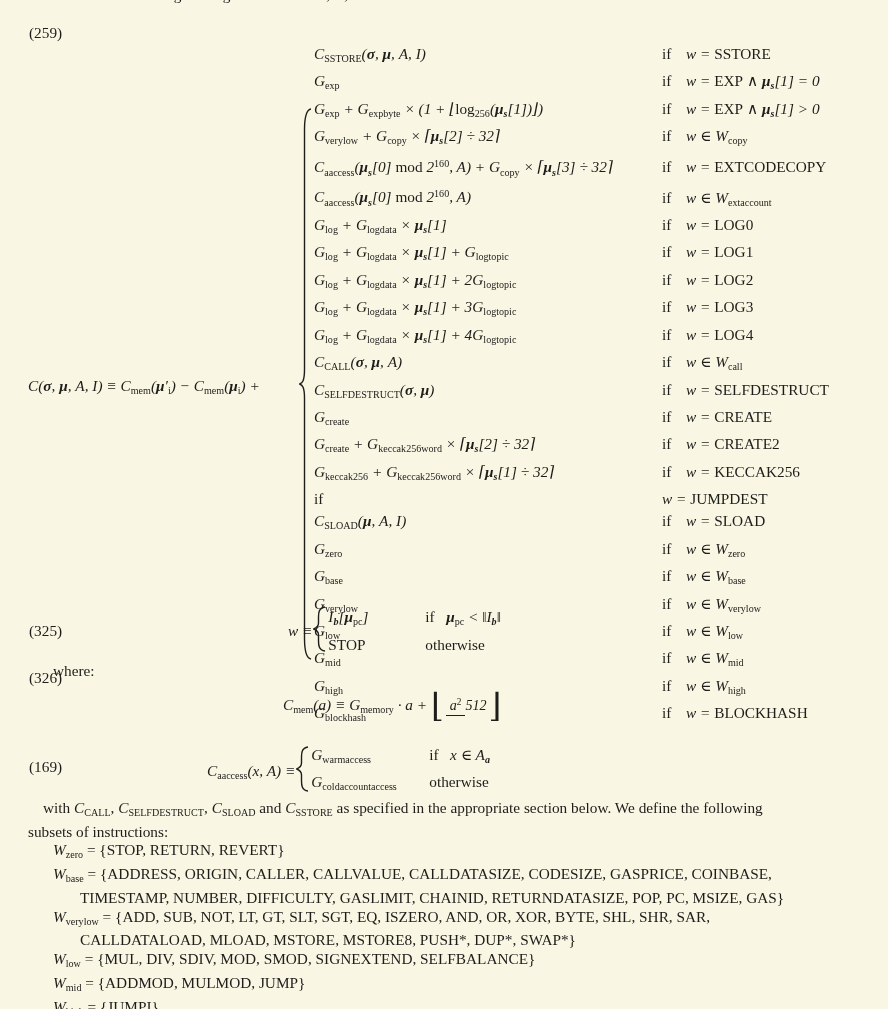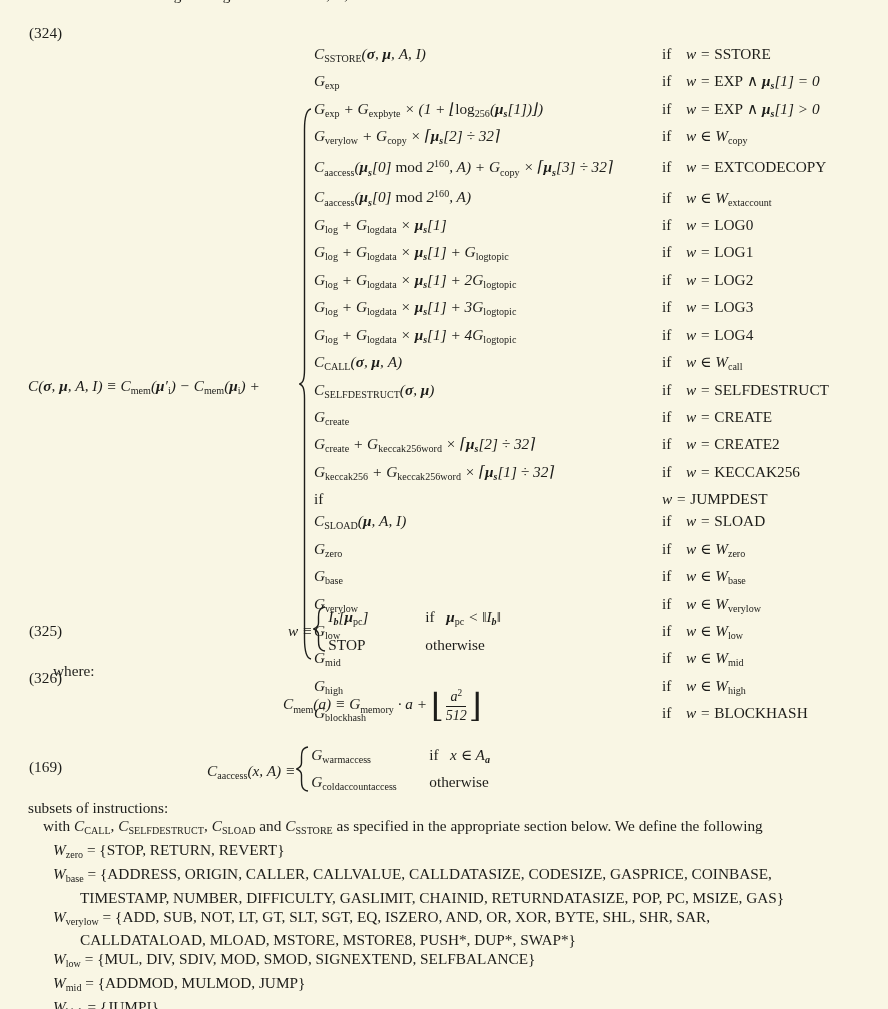--- a/index.html
+++ b/index.html
@@ -12,21 +12,21 @@
   .page{position:relative;width:888px;height:1009px;background:var(--bg);color:var(--ink);overflow:hidden;font-family:var(--serif);}
   .math{font-family:var(--serif);font-style:italic;font-size:15.3px;white-space:pre;}
   .rtext{font-family:var(--serif);font-style:normal;font-size:15.3px;white-space:pre;}
   .eqnum{position:absolute;font-family:var(--serif);font-style:normal;font-size:15.3px;}
   .msub{font-size:66%;font-style:normal;vertical-align:-0.34em;}
   .msup{font-size:66%;font-style:normal;vertical-align:0.52em;}
   .bi{font-style:italic;font-weight:bold;}
   .rm{font-style:normal;}
   .it{font-style:italic;}
   .bigb{font-size:215%;font-style:normal;font-weight:400;vertical-align:middle;line-height:0;}
-  .frac{display:inline-flex;flex-direction:column;align-items:center;vertical-align:middle;line-height:1.12;font-size:92%;margin:0 2px;}
+  .frac{display:inline-flex;flex-direction:row;vertical-align:middle;line-height:1.12;font-size:92%;margin:0 2px;}
   .fnum{padding:0 4px 1px;border-bottom:1.1px solid currentColor;}
   .fden{padding-top:1px;}
   .eqrow{position:absolute;display:flex;align-items:center;}
   .brace{display:block;margin:0 2px 0 1px;flex:0 0 auto;}
   .cases .crow{display:grid;align-items:baseline;}
   .c324 .crow{grid-template-columns:348px 24px 1fr;line-height:22px;}
   .c325 .crow{grid-template-columns:65px 1fr;line-height:22px;gap:32px;}
   .c327 .crow{grid-template-columns:118px 1fr;line-height:22px;}
   .ifl{font-family:var(--serif);font-style:normal;font-size:15.3px;}
   .lhs324{width:270px;flex:0 0 auto;}
@@ -41,21 +41,21 @@
 </style>
 </head>
 <body>
 
 <div class="page">
 
   <div class="top-clip">
     <div class="inner rtext">H.1. Gas Cost. The general gas cost function, <span class="it">C</span>, is defined as:</div>
   </div>
 
-  <span class="eqnum" style="left:29px;top:24px">(324)</span>
+  <span class="eqnum" style="left:29px;top:24px">(259)</span>
   <div class="eqrow" style="left:28px;top:43px">
     <span class="math lhs324">C(<span class="bi">σ</span>, <span class="bi">μ</span>, A, I) ≡ C<span class="msub">mem</span>(<span class="bi">μ</span>′<span class="msub">i</span>) − C<span class="msub">mem</span>(<span class="bi">μ</span><span class="msub">i</span>) +</span>
     <span class="brace"><svg width="13" height="552" viewBox="0 0 13 552">
           <path d="M 12 1 C 5.5 2 5.5 18 5.5 22 L 5.5 261.6 C 5.5 273 3.3 275 0.8 276 C 3.3 277 5.5 279 5.5 290.4 L 5.5 530 C 5.5 534 5.5 550 12 551" fill="none" stroke="#1d1d1a" stroke-width="1.4"></path>
         </svg></span>
     <div class="cases c324">
         <div class="crow">
           <span class="math">C<span class="msub">SSTORE</span>(<span class="bi">σ</span>, <span class="bi">μ</span>, A, I)</span>
           <span class="ifl">if</span>
           <span class="math">w = <span class="rm">SSTORE</span></span>
@@ -220,22 +220,22 @@
         </div>
         <div class="crow">
           <span class="math">G<span class="msub">coldaccountaccess</span></span>
           <span class="math"><span class="rm">otherwise</span></span>
         </div>
       </div>
   </div>
 
   <div class="notes">
     <div id="para">
+        <div class="nline rtext first">with <span class="it">C</span><span class="msub">CALL</span>, <span class="it">C</span><span class="msub">SELFDESTRUCT</span>, <span class="it">C</span><span class="msub">SLOAD</span> and <span class="it">C</span><span class="msub">SSTORE</span> as specified in the appropriate section below. We define the following</div>
         <div class="nline rtext">subsets of instructions:</div>
-        <div class="nline rtext first">with <span class="it">C</span><span class="msub">CALL</span>, <span class="it">C</span><span class="msub">SELFDESTRUCT</span>, <span class="it">C</span><span class="msub">SLOAD</span> and <span class="it">C</span><span class="msub">SSTORE</span> as specified in the appropriate section below. We define the following</div>
       </div>
     <div id="wsets">
         <div class="nline rtext"><span class="it">W</span><span class="msub">zero</span> = {STOP, RETURN, REVERT}</div>
         <div class="nline rtext"><span class="it">W</span><span class="msub">base</span> = {ADDRESS, ORIGIN, CALLER, CALLVALUE, CALLDATASIZE, CODESIZE, GASPRICE, COINBASE,</div>
         <div class="nline rtext cont">TIMESTAMP, NUMBER, DIFFICULTY, GASLIMIT, CHAINID, RETURNDATASIZE, POP, PC, MSIZE, GAS}</div>
         <div class="nline rtext"><span class="it">W</span><span class="msub">verylow</span> = {ADD, SUB, NOT, LT, GT, SLT, SGT, EQ, ISZERO, AND, OR, XOR, BYTE, SHL, SHR, SAR,</div>
         <div class="nline rtext cont">CALLDATALOAD, MLOAD, MSTORE, MSTORE8, PUSH*, DUP*, SWAP*}</div>
         <div class="nline rtext"><span class="it">W</span><span class="msub">low</span> = {MUL, DIV, SDIV, MOD, SMOD, SIGNEXTEND, SELFBALANCE}</div>
         <div class="nline rtext"><span class="it">W</span><span class="msub">mid</span> = {ADDMOD, MULMOD, JUMP}</div>
         <div class="nline rtext"><span class="it">W</span><span class="msub">high</span> = {JUMPI}</div>

